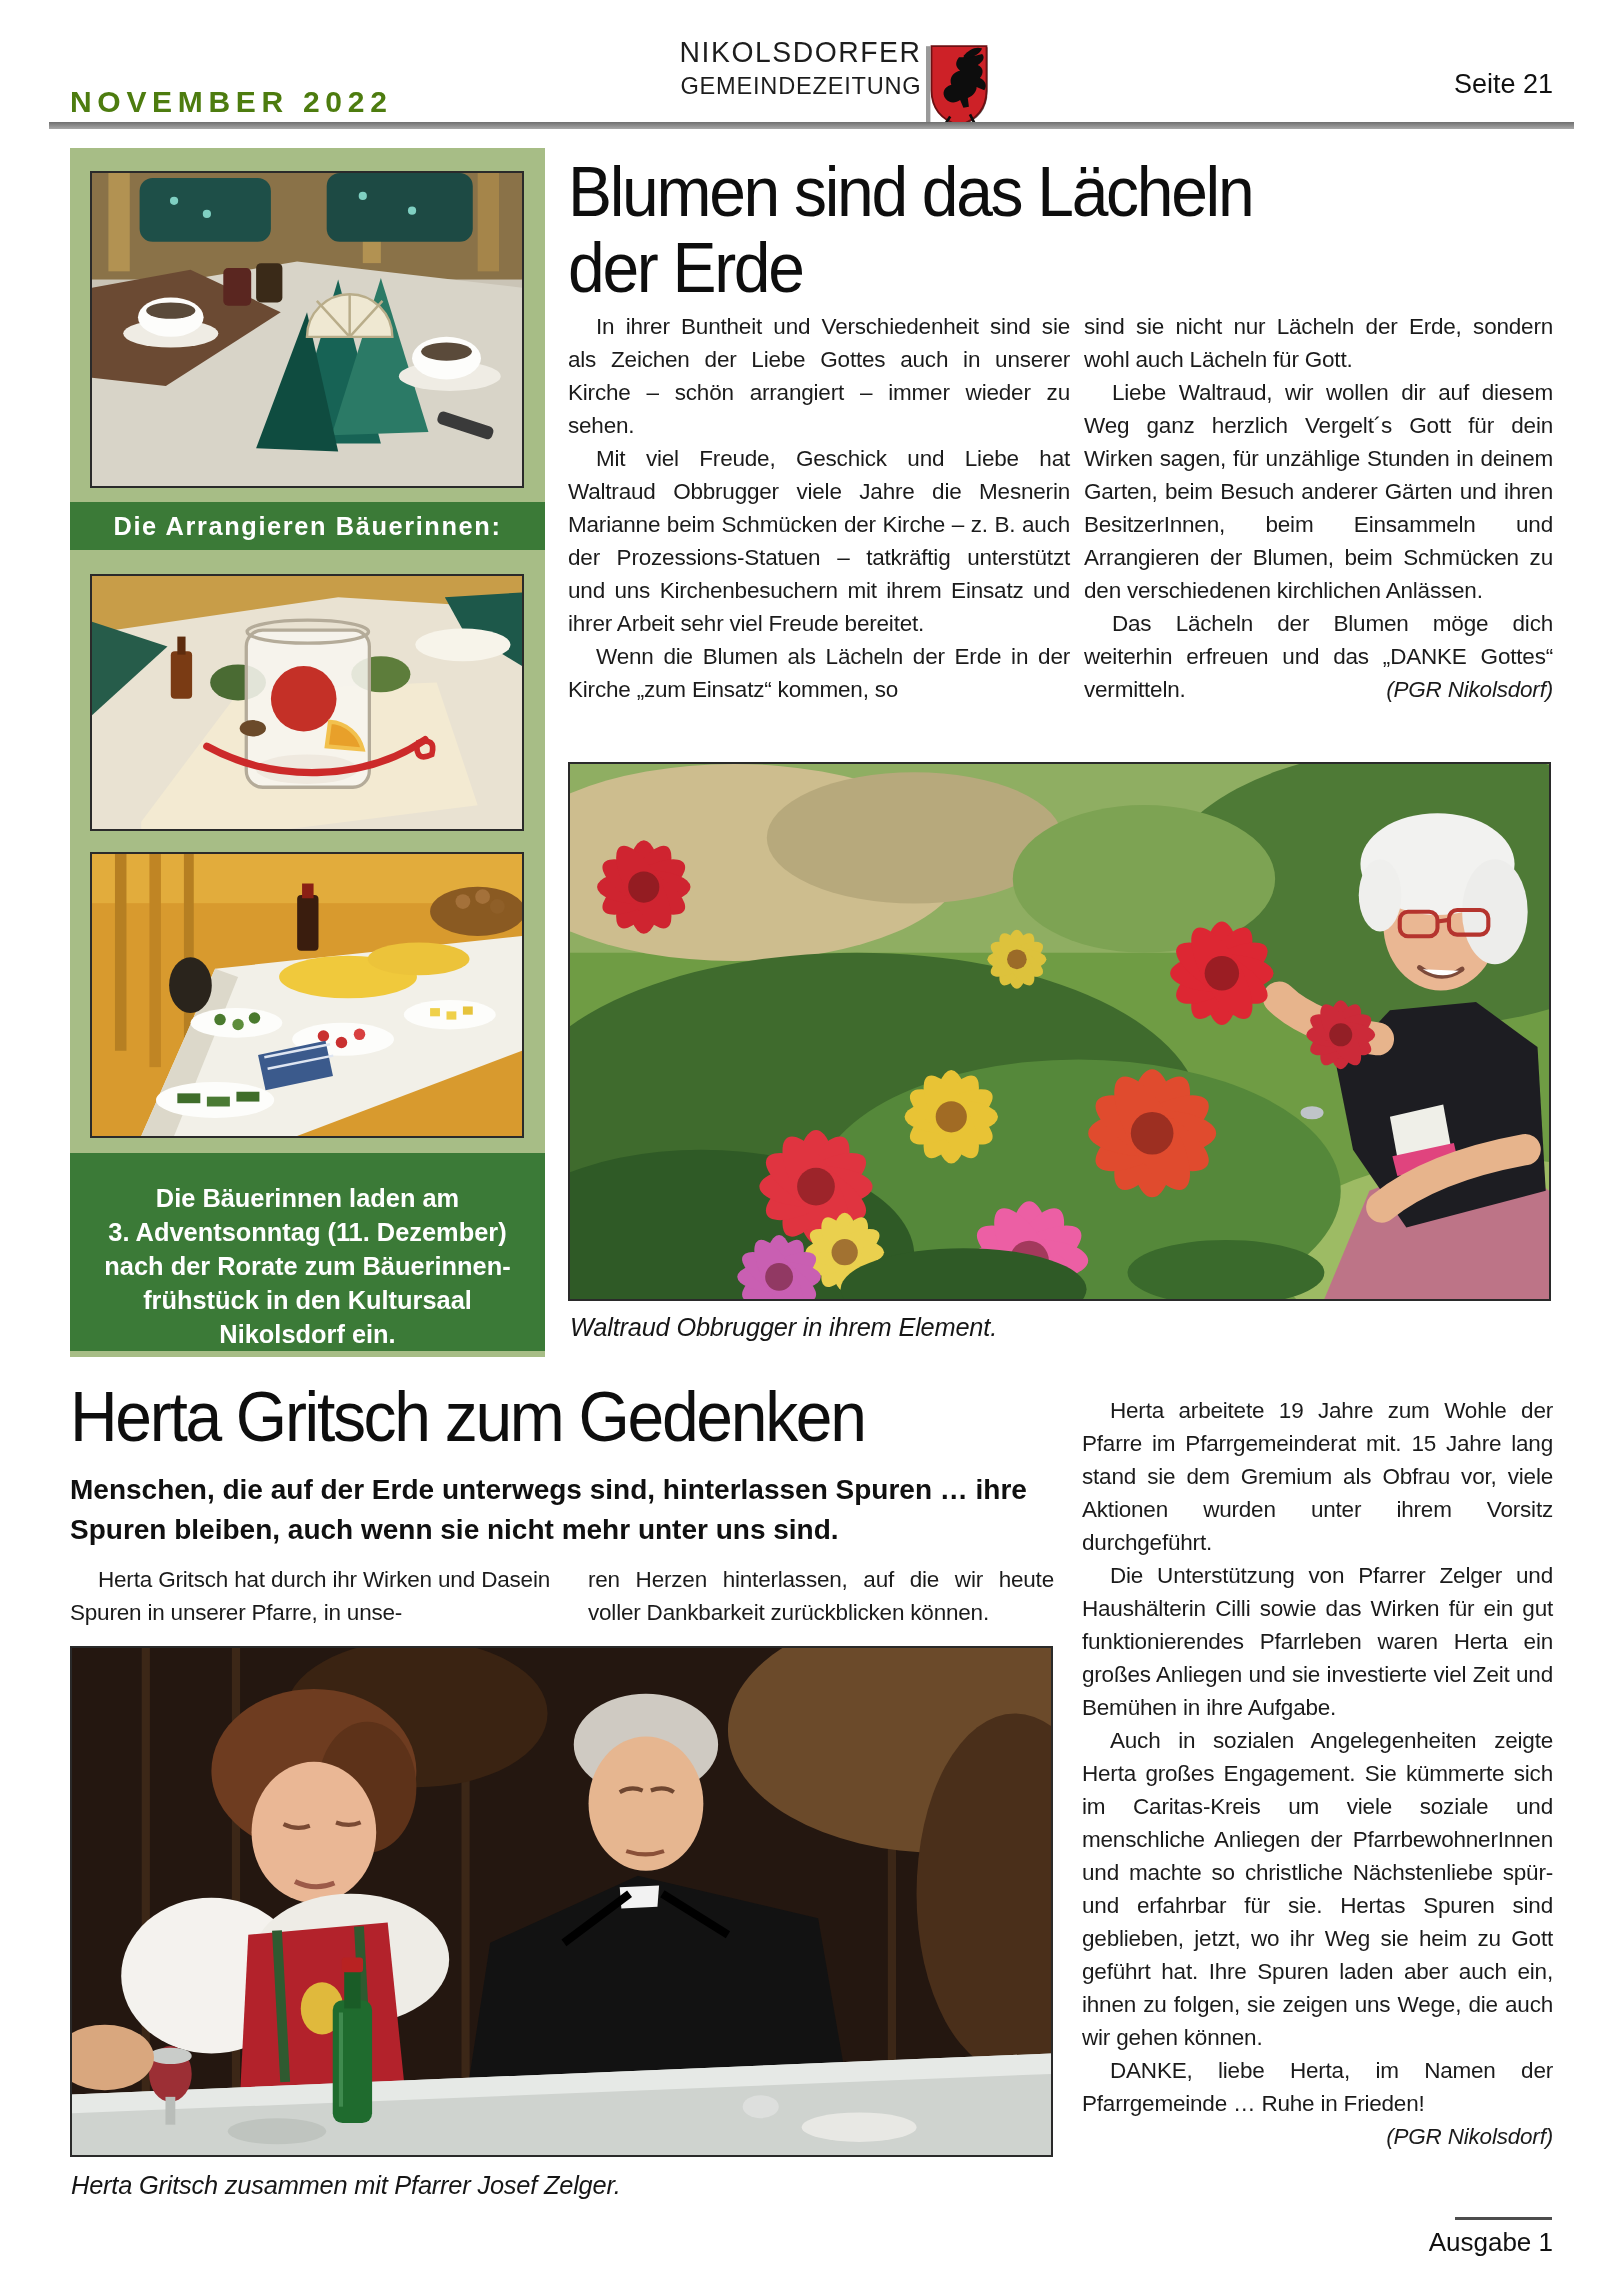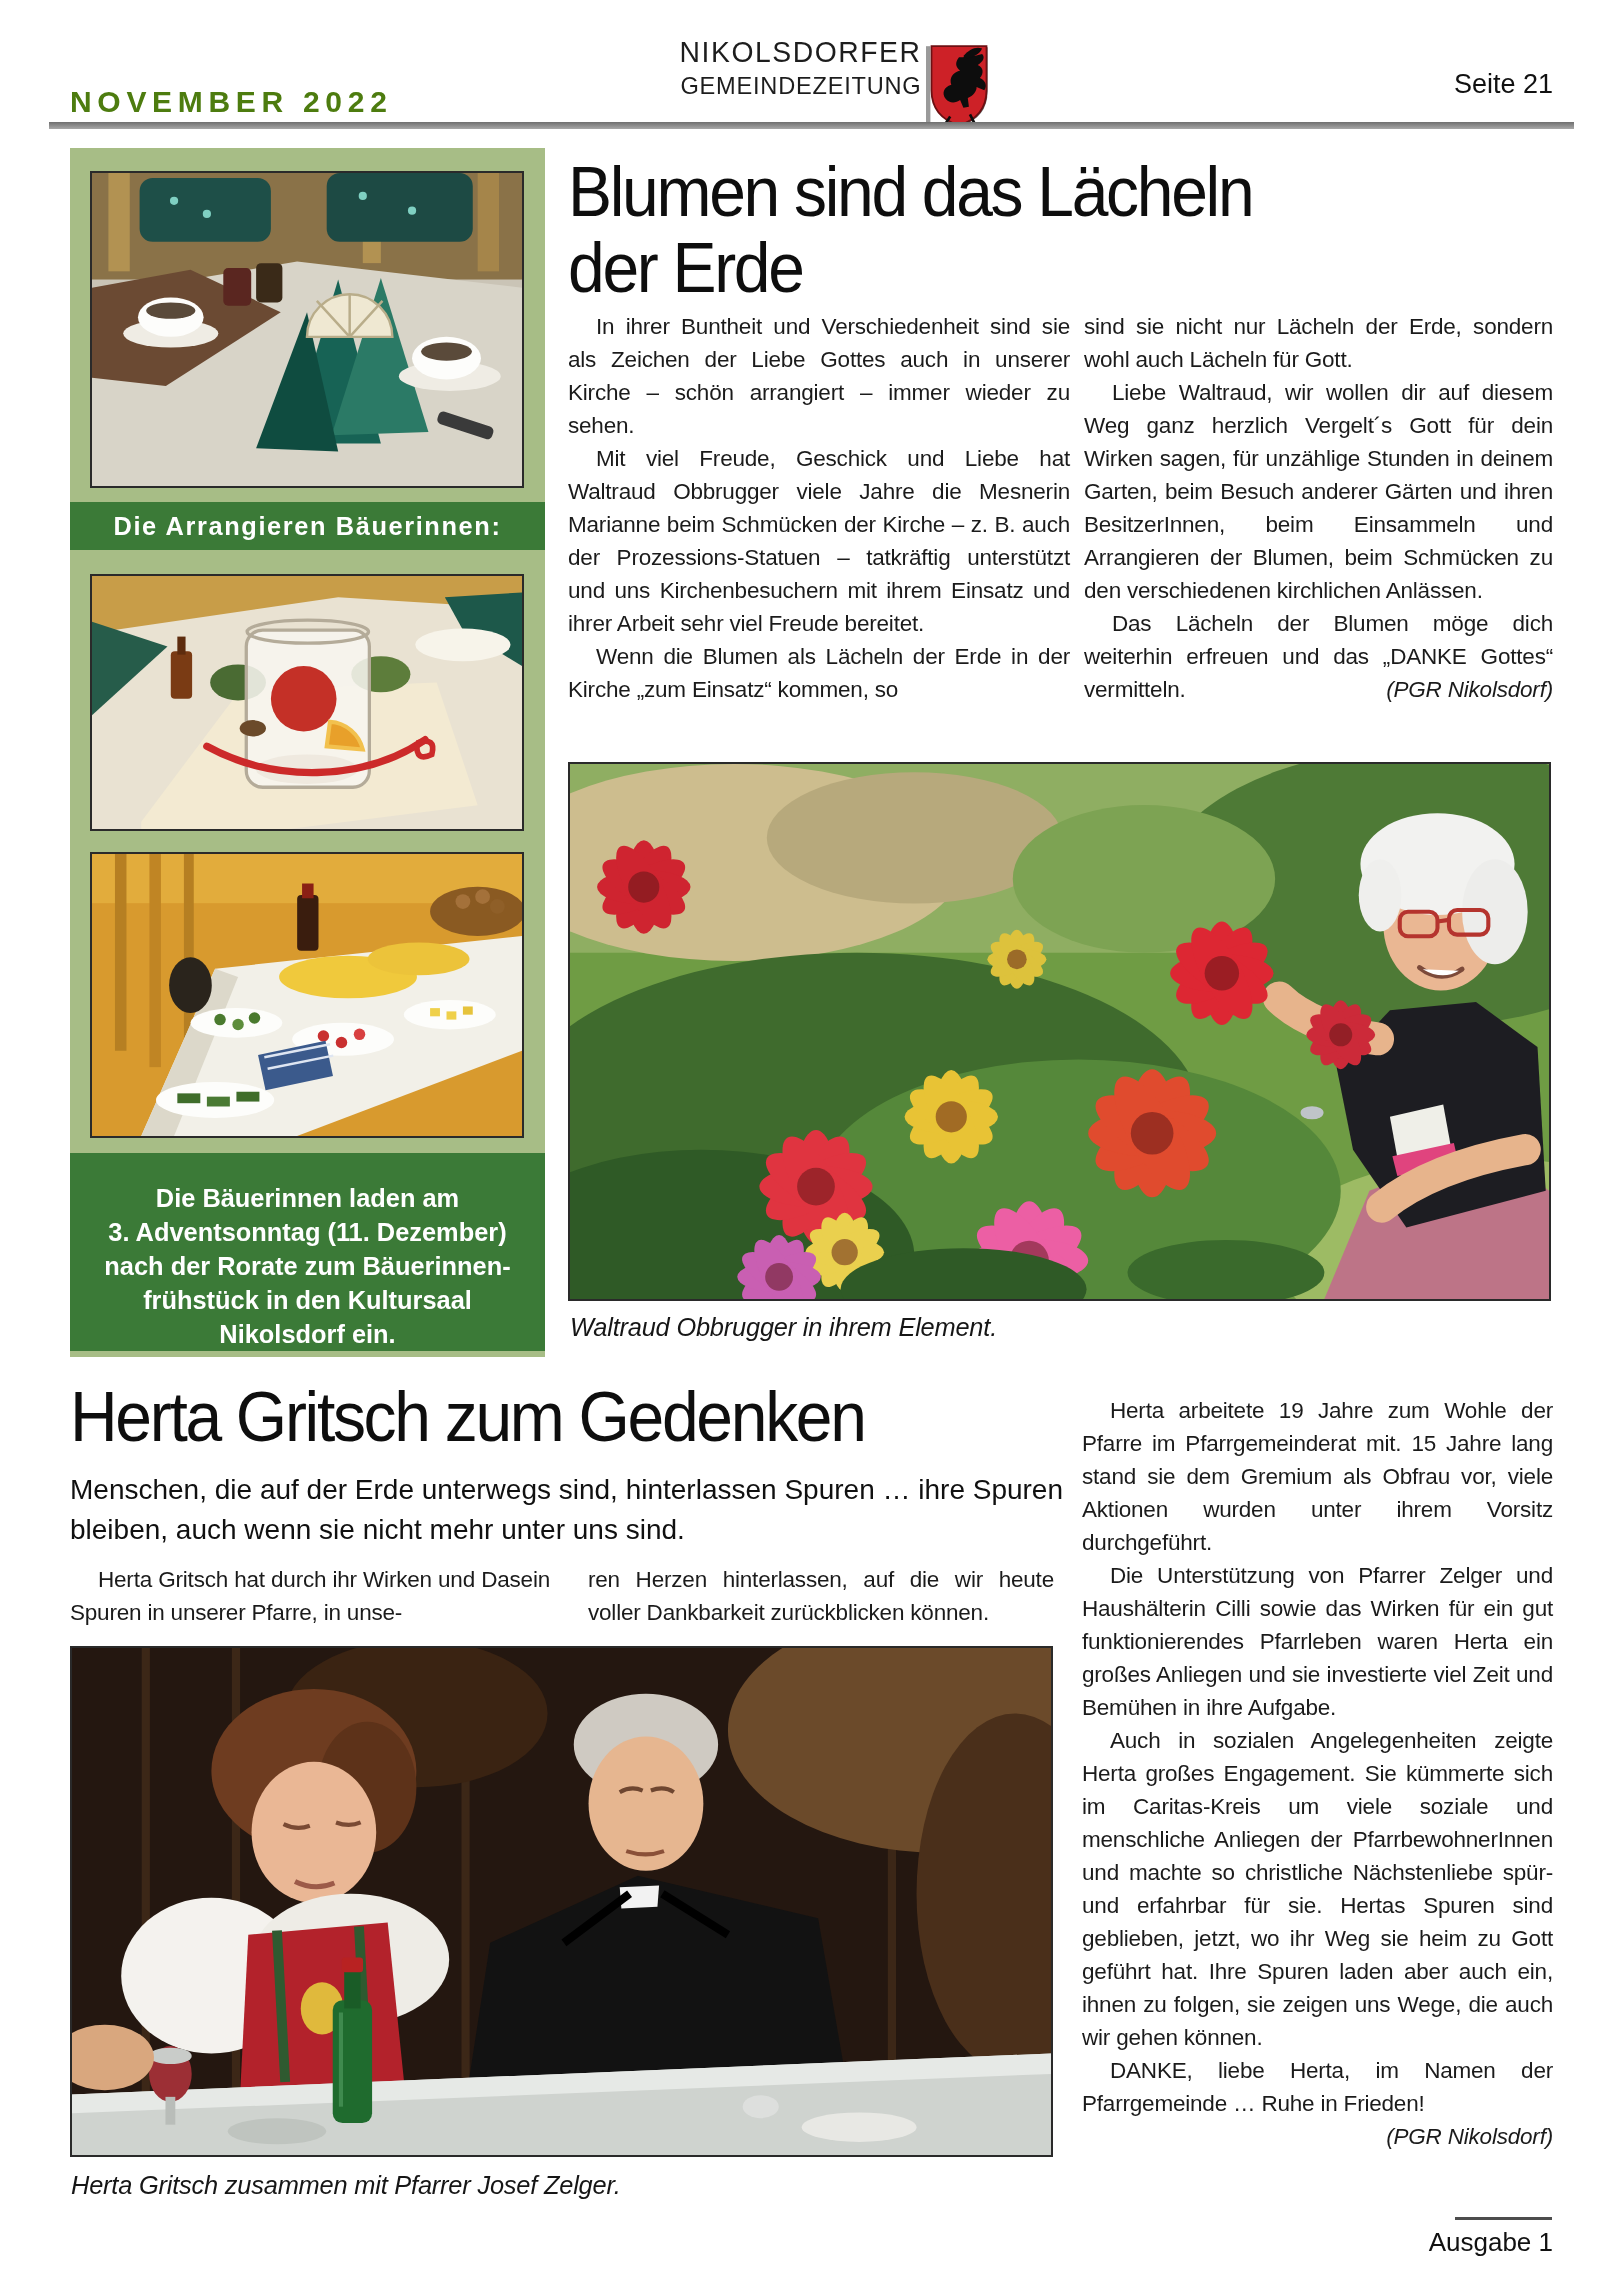--- a/index.html
+++ b/index.html
@@ -36,21 +36,21 @@
   .a1-head{left:568px;top:154px;}
   .a2-head{left:70px;top:1379px;}
   .body-col{font-size:22.5px;line-height:33px;text-align:justify;color:#1b1b1b;letter-spacing:-0.2px;}
   .body-col p.ind{text-indent:28px;}
   .a1c1{left:568px;top:310px;width:502px;}
   .a1c2{left:1084px;top:310px;width:469px;}
   .byl{float:right;font-style:italic;}
   .main-photo{left:568px;top:762px;width:979px;height:535px;}
   .caption{font-style:italic;font-size:25.4px;color:#161616;letter-spacing:-0.2px;}
   .cap1{left:570px;top:1313px;width:820px;}
-  .intro{left:70px;top:1470px;width:1008px;font-size:28px;font-weight:400;line-height:40px;color:#101010;}
+  .intro{left:70px;top:1470px;width:1008px;font-size:28px;font-weight:700;line-height:40px;color:#101010;}
   .a2c1{left:70px;top:1563px;width:480px;}
   .a2c2{left:588px;top:1563px;width:466px;}
   .herta-photo{left:70px;top:1646px;width:979px;height:507px;}
   .cap2{left:71px;top:2171px;width:820px;}
   .rightcol{left:1082px;top:1394px;width:471px;}
   .rightcol .sign{text-align:right;font-style:italic;}
   
   .ft-rule{left:1455px;top:2217px;width:97px;height:2.5px;background:#4d4d4d;}
   .ft-issue{left:1295px;top:2227px;width:258px;text-align:right;font-size:26px;color:#111;}
 </style>

